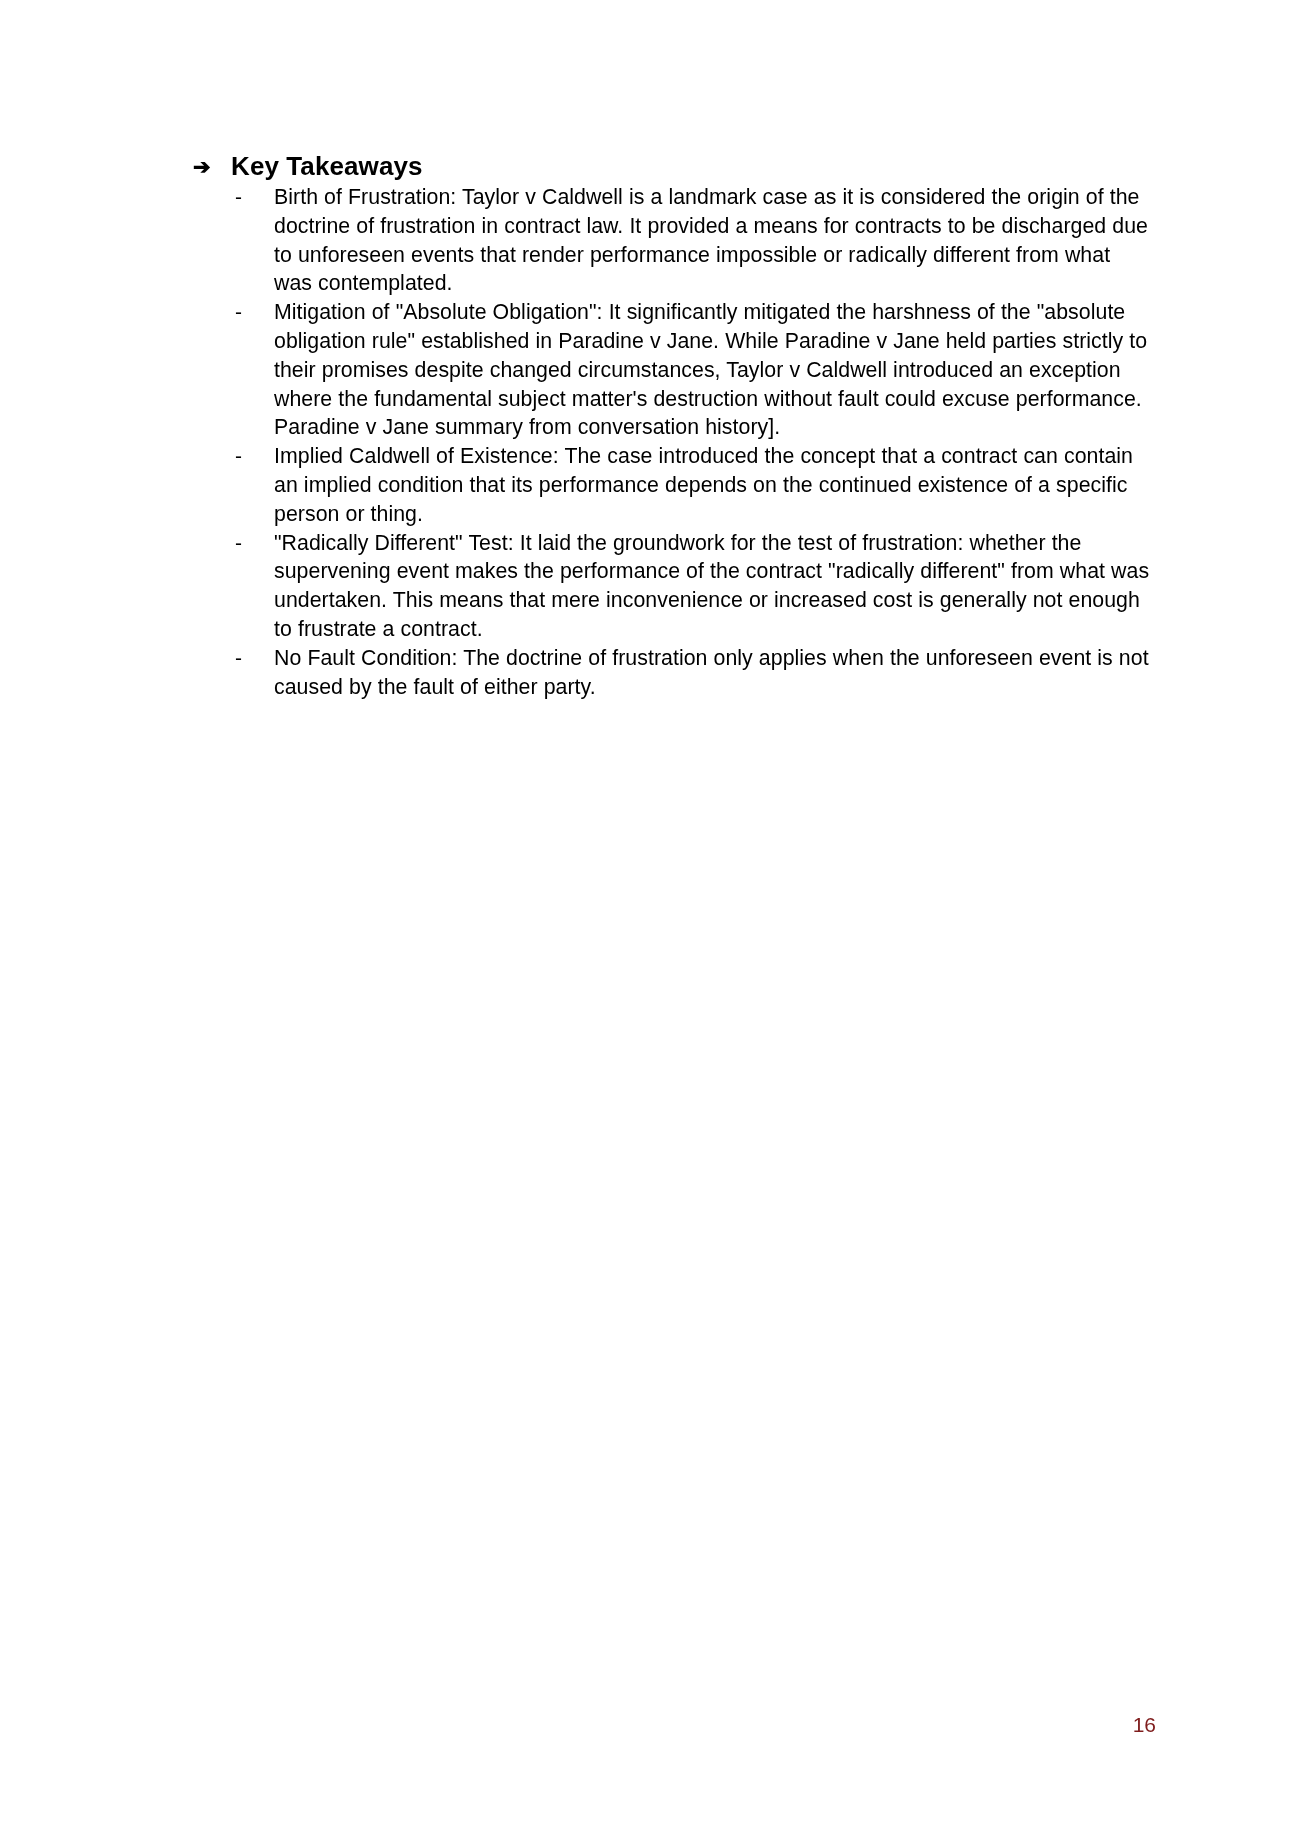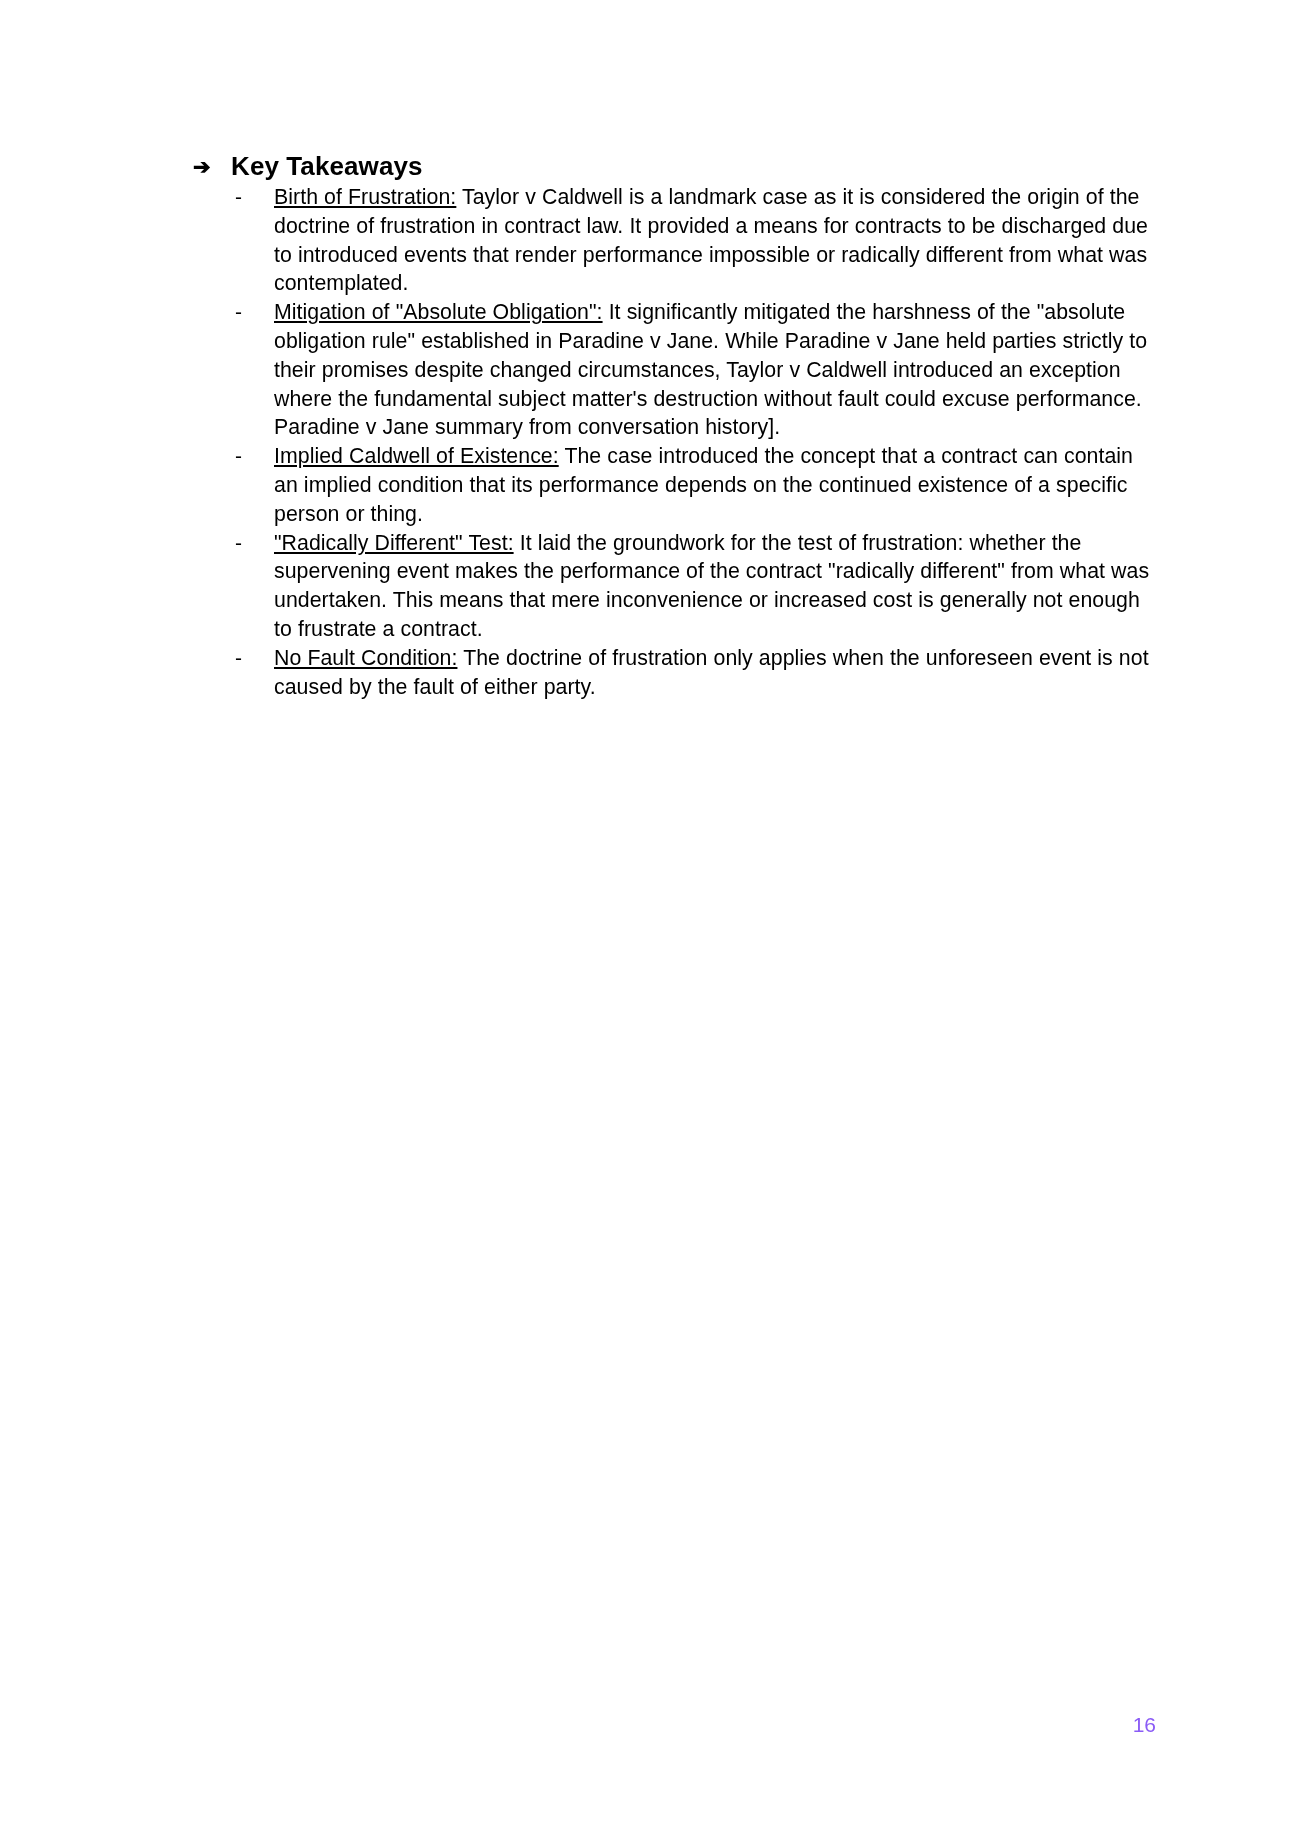--- a/index.html
+++ b/index.html
@@ -64,50 +64,49 @@
   }
   .l2-body {
     flex: 1 1 auto;
     font-size: 21.3px;
     line-height: 28.8px;
     text-align: left;
     letter-spacing: 0.05px;
     word-spacing: 0.1px;
   }
   .lead {
-    text-decoration: underline;
     text-underline-offset: 2px;
   }
   
   .page-number {
     position: absolute;
     right: 142px;
     top: 1713px;
     font-size: 21px;
     line-height: 24px;
-    color: #8b5cf6;
+    color: #7f1d1d;
   }
 </style>
 </head>
 <body>
 
 <div class="page">
 
   <div class="content">
 
     <div class="l1-item">
       <span class="l1-marker">➔</span>
       <span class="l1-text">Key Takeaways</span>
     </div>
 
     <ul class="l2-list">
 
       <li class="l2-item">
         <span class="l2-marker">-</span>
-        <span class="l2-body"><span class="lead">Birth of Frustration:</span><span> Taylor v Caldwell is a landmark case as it is considered the origin of the doctrine of frustration in contract law. It provided a means for contracts to be discharged due to introduced events that render performance impossible or radically different from what was contemplated.</span></span>
+        <span class="l2-body"><span class="lead">Birth of Frustration:</span><span> Taylor v Caldwell is a landmark case as it is considered the origin of the doctrine of frustration in contract law. It provided a means for contracts to be discharged due to unforeseen events that render performance impossible or radically different from what was contemplated.</span></span>
       </li>
 
       <li class="l2-item">
         <span class="l2-marker">-</span>
         <span class="l2-body"><span class="lead">Mitigation of "Absolute Obligation":</span><span> It significantly mitigated the harshness of the "absolute obligation rule" established in Paradine v Jane. While Paradine v Jane held parties strictly to their promises despite changed circumstances, Taylor v Caldwell introduced an exception where the fundamental subject matter's destruction without fault could excuse performance. Paradine v Jane summary from conversation history].</span></span>
       </li>
 
       <li class="l2-item">
         <span class="l2-marker">-</span>
         <span class="l2-body"><span class="lead">Implied Caldwell of Existence:</span><span> The case introduced the concept that a contract can contain an implied condition that its performance depends on the continued existence of a specific person or thing.</span></span>

